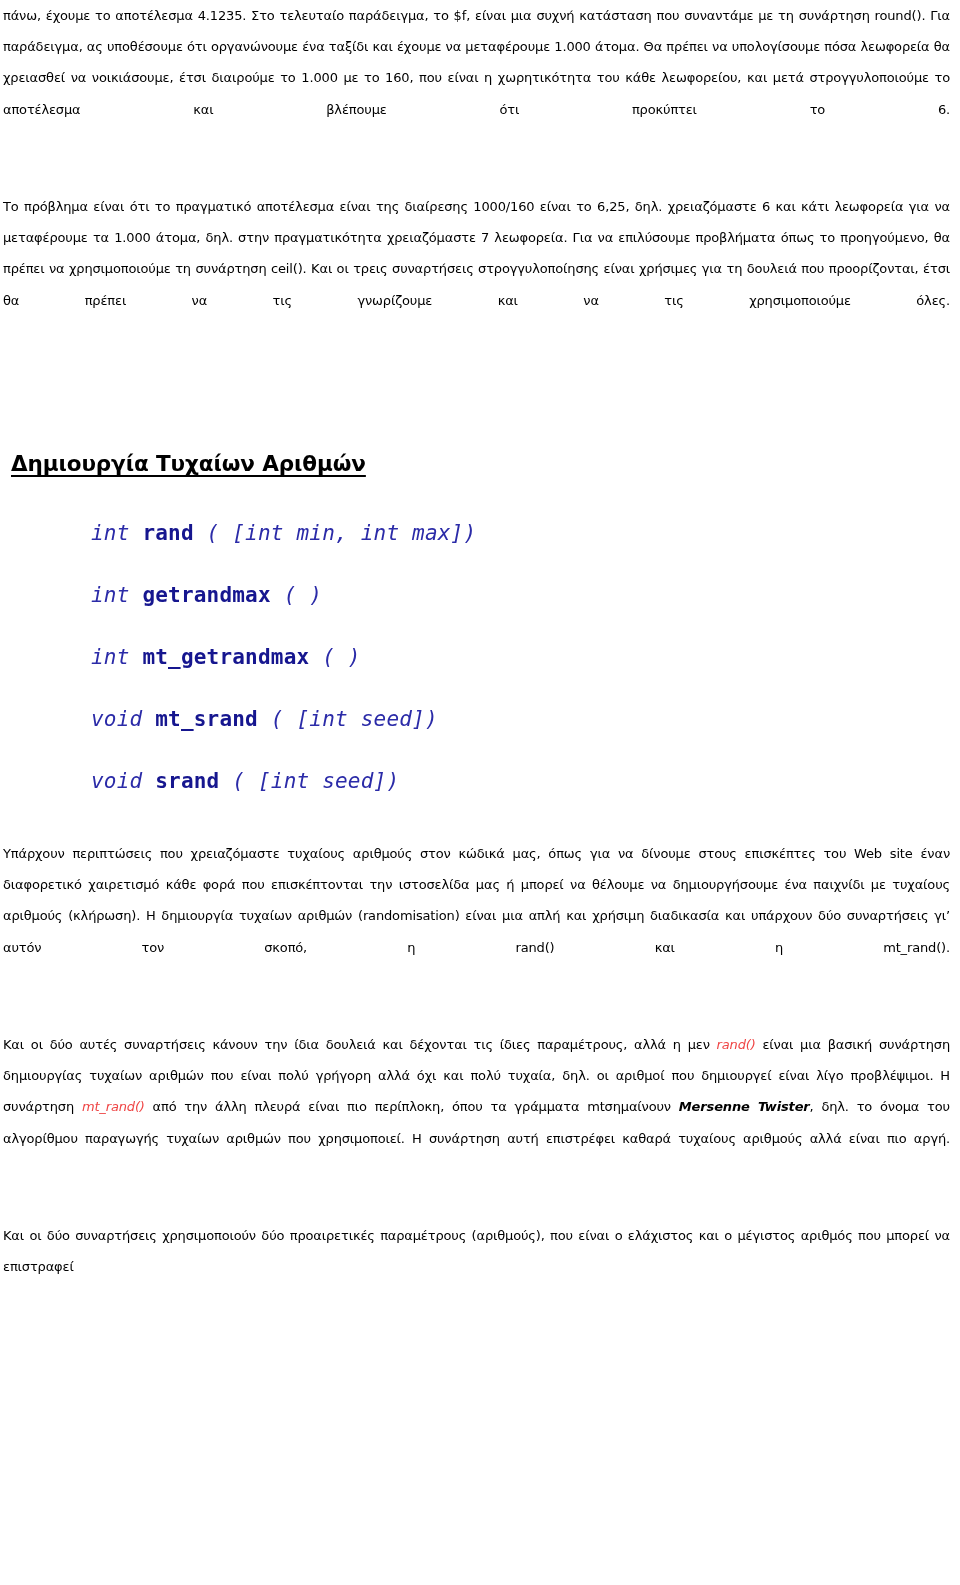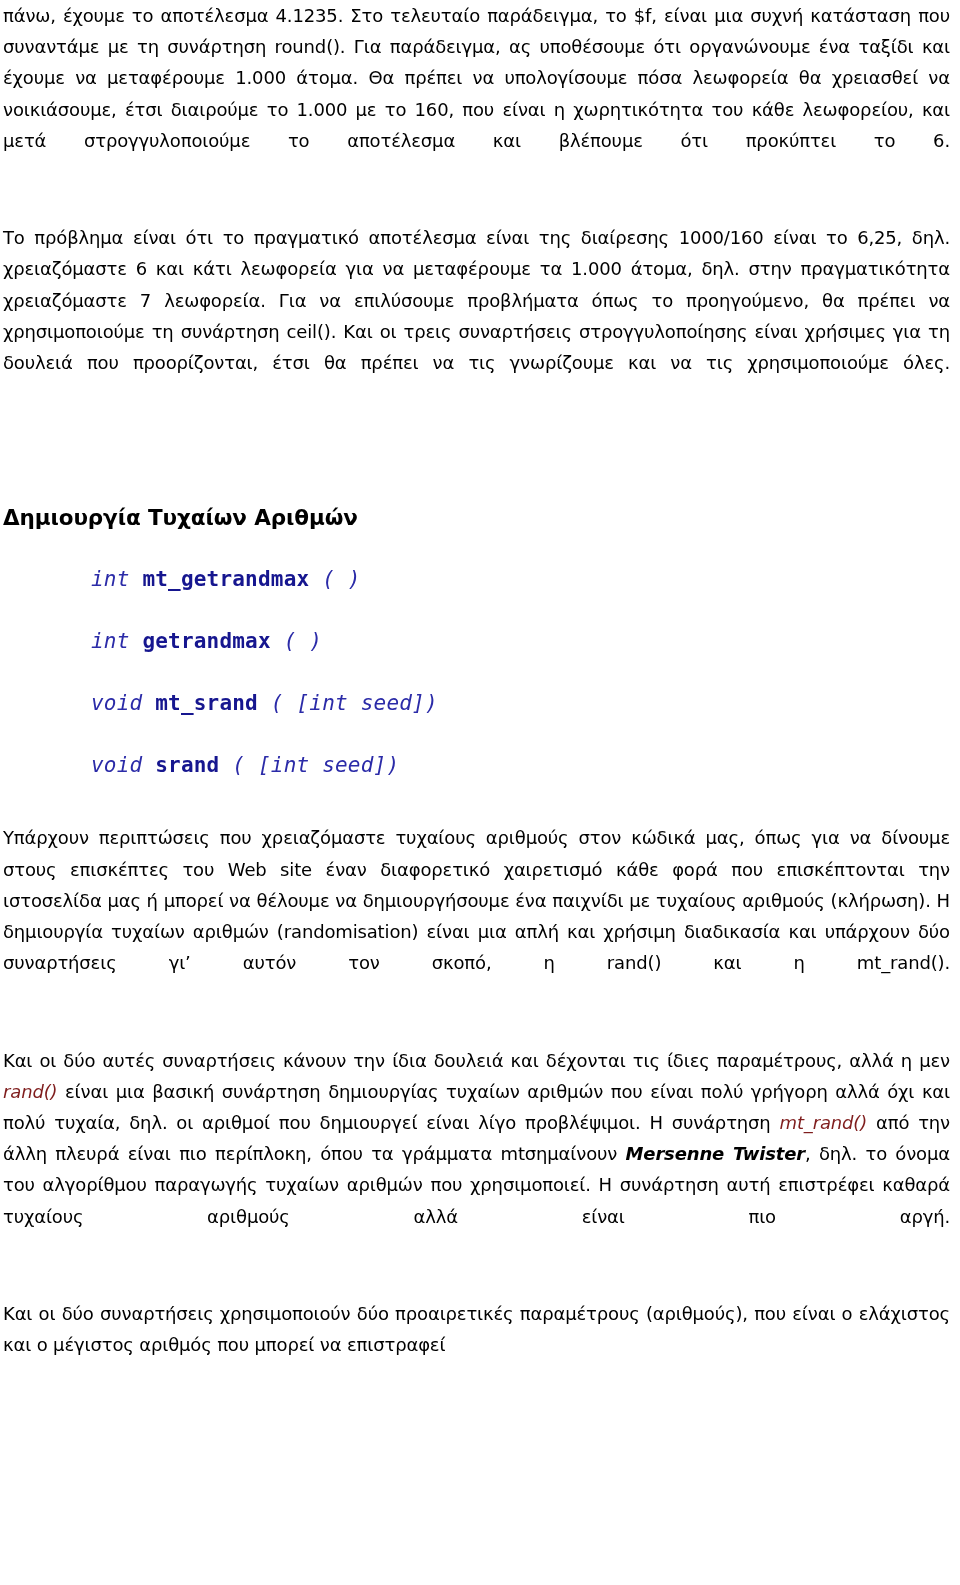--- a/index.html
+++ b/index.html
@@ -20,21 +20,21 @@
   .page {
     width: 960px;
     height: 1585px;
     position: relative;
     box-sizing: border-box;
     padding: 0px 10px 0px 3px;
   }
 
   
   .para {
-    font-size: 18px;
+    font-size: 13px;
     line-height: 31.2px;
     text-align: justify;
     text-justify: inter-word;
     margin: 0;
     letter-spacing: -0.15px;
     word-spacing: 0px;
     hyphens: none;
   }
   .para + .para {
     margin-top: 35px;
@@ -43,35 +43,36 @@
   
   .para::after {
     content: "";
     display: inline-block;
     width: 100%;
   }
   .para.nostretch::after { display: none; }
 
   
   .code-inline {
-    color: #7f1d1d;
+    color: #ef4444;
     font-style: italic;
     font-family: "DejaVu Sans", "Liberation Sans", sans-serif;
   }
   .em-latin {
     font-style: italic;
     font-weight: bold;
   }
 
   
   .heading {
     font-size: 21.5px;
     font-weight: bold;
+    text-decoration: underline;
     text-underline-offset: 4px;
-    margin: 0;
+    margin: 8px;
     letter-spacing: -0.1px;
     white-space: nowrap;
   }
 
   
   .code-block {
     margin: 0;
     padding: 0 0 0 88px;
   }
   .code-line {
@@ -113,25 +114,26 @@
   <p class="para">Το πρόβλημα είναι ότι το πραγματικό αποτέλεσμα είναι της διαίρεσης 1000/160 είναι το 6,25, δηλ. χρειαζόμαστε 6 και κάτι λεωφορεία για να μεταφέρουμε τα 1.000 άτομα, δηλ. στην πραγματικότητα χρειαζόμαστε 7 λεωφορεία. Για να επιλύσουμε προβλήματα όπως το προηγούμενο, θα πρέπει να χρησιμοποιούμε τη συνάρτηση ceil(). Και οι τρεις συναρτήσεις στρογγυλοποίησης είναι χρήσιμες για τη δουλειά που προορίζονται, έτσι θα πρέπει να τις γνωρίζουμε και να τις χρησιμοποιούμε όλες.</p>
 
   <div class="spacer-before-heading"></div>
 
   <h2 class="heading">Δημιουργία Τυχαίων Αριθμών</h2>
 
   <div class="spacer-after-heading"></div>
 
   <div class="code-block">
 
+    <div class="code-line"><span class="kw">int</span> <span class="fn">rand</span> <span class="args">( [int min, int max])</span></div>
 
 
+    <div class="code-line"><span class="kw">int</span> <span class="fn">getrandmax</span> <span class="args">( )</span></div>
+
     <div class="code-line"><span class="kw">int</span> <span class="fn">mt_getrandmax</span> <span class="args">( )</span></div>
-
-    <div class="code-line"><span class="kw">int</span> <span class="fn">getrandmax</span> <span class="args">( )</span></div>
 
     <div class="code-line"><span class="kw">void</span> <span class="fn">mt_srand</span> <span class="args">( [int seed])</span></div>
 
     <div class="code-line"><span class="kw">void</span> <span class="fn">srand</span> <span class="args">( [int seed])</span></div>
 
   </div>
 
   <div class="spacer-after-code"></div>
 
   <p class="para">Υπάρχουν περιπτώσεις που χρειαζόμαστε τυχαίους αριθμούς στον κώδικά μας, όπως για να δίνουμε στους επισκέπτες του Web site έναν διαφορετικό χαιρετισμό κάθε φορά που επισκέπτονται την ιστοσελίδα μας ή μπορεί να θέλουμε να δημιουργήσουμε ένα παιχνίδι με τυχαίους αριθμούς (κλήρωση). Η δημιουργία τυχαίων αριθμών (randomisation) είναι μια απλή και χρήσιμη διαδικασία και υπάρχουν δύο συναρτήσεις γι’ αυτόν τον σκοπό, η rand() και η mt_rand().</p>

